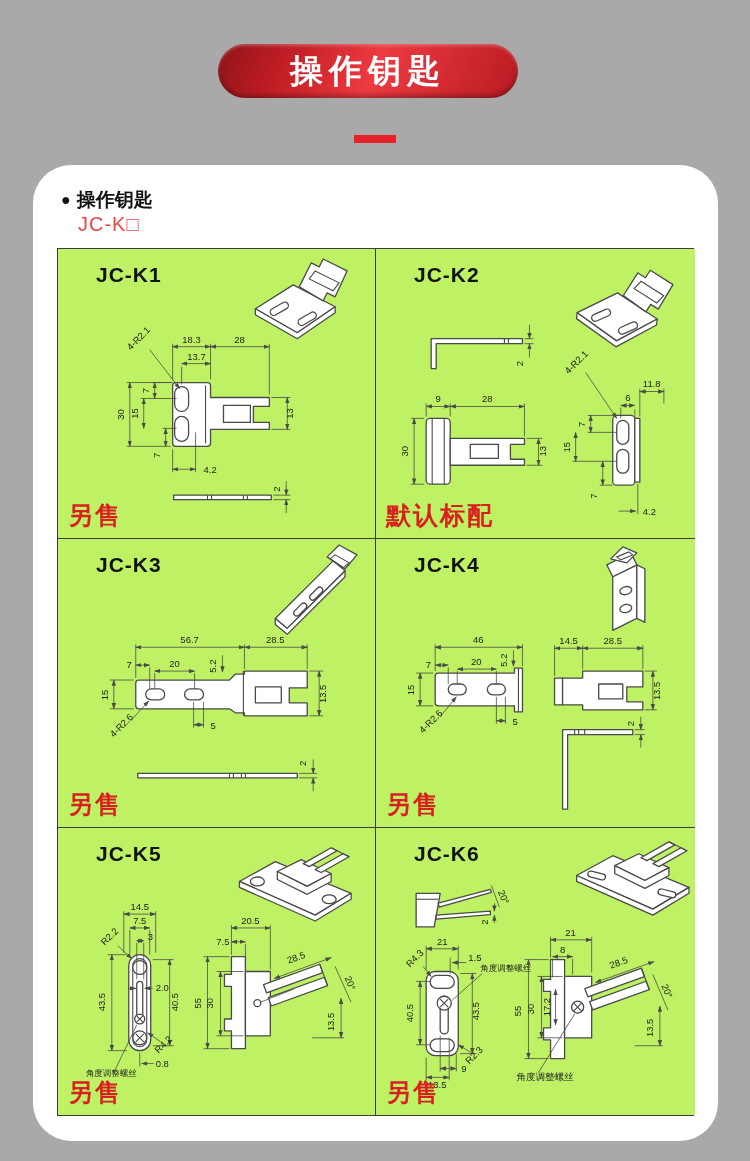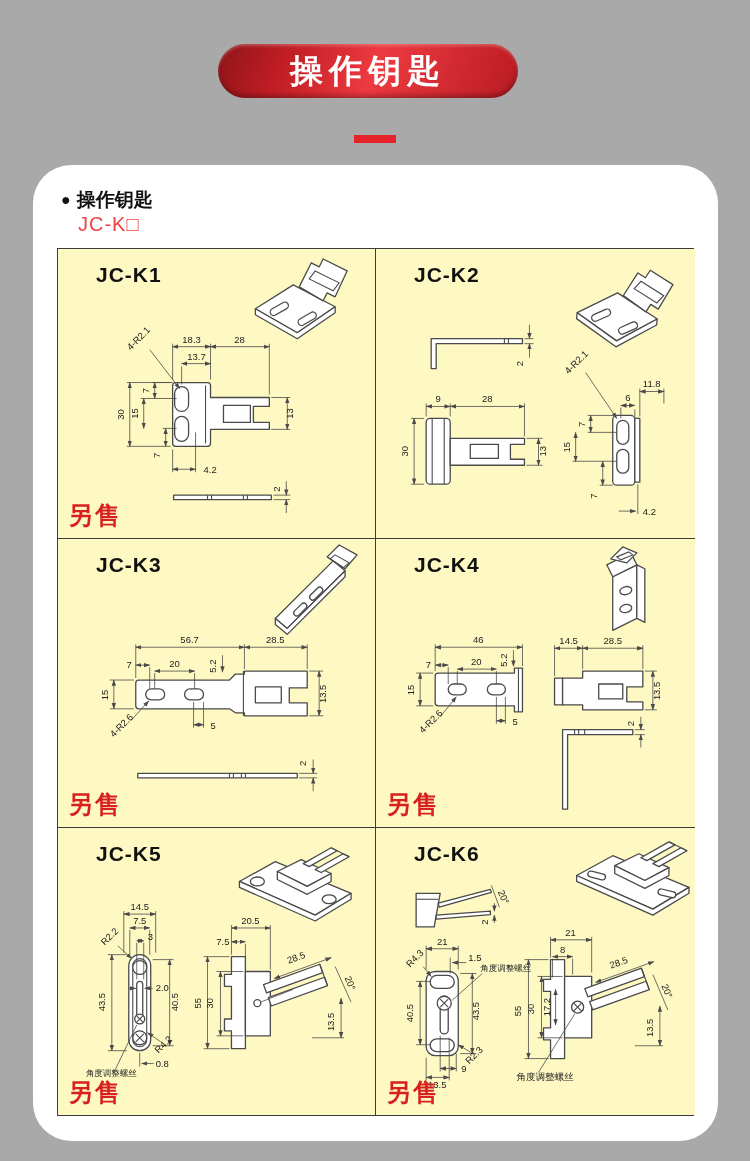--- a/index.html
+++ b/index.html
@@ -22,21 +22,21 @@
     background:#ffffff;border-radius:38px;
   }
   .sec-head{position:absolute;left:28px;top:22px;font-size:19px;font-weight:bold;color:#111;display:flex;align-items:center;gap:6px;}
   .sec-head .bullet{font-size:16px;}
   .sec-sub{position:absolute;left:45px;top:48px;font-size:20px;font-weight:normal;color:#ef4444;letter-spacing:1px;}
   .grid{
     position:absolute;left:24px;top:83px;width:637px;
     display:grid;grid-template-columns:318px 319px;grid-template-rows:290px 289px 287px;
     border:1.5px solid #3c3c3c;box-sizing:border-box;
   }
-  .cell{position:relative;border-right:1.5px solid #3c3c3c;border-bottom:1.5px solid #3c3c3c;box-sizing:border-box;background:#fef9c3;}
+  .cell{position:relative;border-right:1.5px solid #3c3c3c;border-bottom:1.5px solid #3c3c3c;box-sizing:border-box;background:#bef264;}
   .cell:nth-child(2n){border-right:none;}
   .cell:nth-child(n+5){border-bottom:none;}
   .cell-title{position:absolute;left:38px;top:14px;font-size:21px;font-weight:bold;color:#111;letter-spacing:1px;}
   .tag{position:absolute;left:10px;bottom:6px;font-size:25px;font-weight:bold;color:#d8201f;letter-spacing:2px;text-align:center;}
   svg.drawing{position:absolute;left:0;top:0;width:100%;height:100%;}
   .ol{fill:#fff;stroke:#4a4a4a;stroke-width:1.3;stroke-linejoin:round;}
   .ln{fill:none;stroke:#4a4a4a;stroke-width:1.1;}
   .dl{fill:none;stroke:#4a4a4a;stroke-width:0.8;}
   .da{marker-start:url(#ar);marker-end:url(#ar);}
   .de{marker-end:url(#ar);}
@@ -160,20 +160,21 @@
         <line class="dl da" x1="226" y1="213" x2="226" y2="237"></line>
         <line class="dl de" x1="242" y1="263" x2="259" y2="263"></line>
         <text class="dim" x="202" y="116" transform="rotate(-45 202 116)">4-R2.1</text>
         <text class="dim st" x="266" y="138">11.8</text>
         <text class="dim" x="251" y="153">6</text>
         <text class="dim" x="208" y="176" transform="rotate(-90 208 176)">7</text>
         <text class="dim" x="193" y="199" transform="rotate(-90 193 199)">15</text>
         <text class="dim" x="220" y="248" transform="rotate(-90 220 248)">7</text>
         <text class="dim st" x="266" y="267">4.2</text>
       </svg>
+      <div class="tag">默认标配</div>
     </div>
 
     <div class="cell">
       <div class="cell-title">JC-K3</div>
       <svg class="drawing" viewBox="0 0 318 290" preserveAspectRatio="none">
         <g transform="translate(212,6)">
           <path class="ol" d="M6,74 L64,16 76,26 18,84 Z"></path>
           <path class="ol" d="M6,74 V80 L18,90 76,32 V26 L18,84 Z"></path>
           <rect class="ol" x="-8" y="-3" width="16" height="6" rx="3" transform="translate(31,65) rotate(-45)"></rect>
           <rect class="ol" x="-8" y="-3" width="16" height="6" rx="3" transform="translate(47,49) rotate(-45)"></rect>

